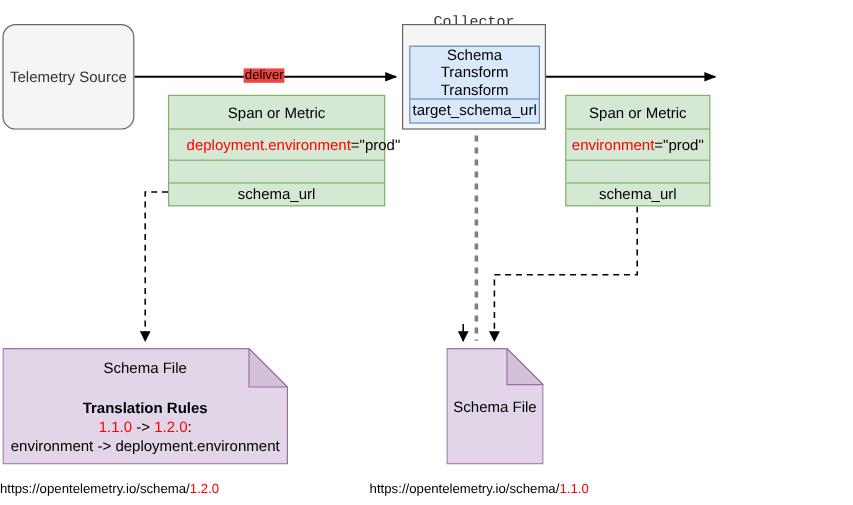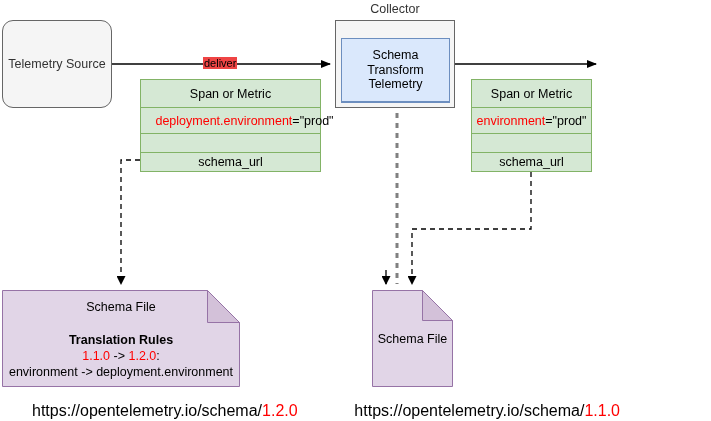--- a/index.html
+++ b/index.html
@@ -52,23 +52,22 @@
     position:absolute;left:0;right:0;text-align:center;
     font-size:12.5px;color:#000;pointer-events:none;
   }
   .sf-rules{
     position:absolute;left:0;right:0;text-align:center;
     font-size:12.5px;color:#000;line-height:1.28;pointer-events:none;
   }
   .sf-rules b{font-weight:bold;}
 
   .url-label{
-    position:absolute;text-align:right;font-size:16px;color:#000;
+    position:absolute;text-align:left;font-size:11px;color:#000;
     white-space:nowrap;
-    padding-left:32px;
   }
 
   .edge-label{
     position:absolute;font-size:11px;color:#000;background:#ef4444;
     padding:0 1px;white-space:nowrap;
   }
 </style>
 </head>
 <body>
 
@@ -106,32 +105,33 @@
 
     <g>
       <path d="M531,172 L531,229 L412,229 L412,284" stroke="#000000" stroke-width="1.3" fill="none" stroke-dasharray="5,4" marker-end="url(#arrowDash)"></path>
     </g>
   </svg>
 
   <div class="node gray-box" style="left:2px;top:20px;width:110px;height:88px;border-radius:11px;">
     <span>Telemetry Source</span>
   </div>
 
-  <div class="collector-label" style="left:335px;top:2px;width:120px;">Collector</div>
+  <div class="collector-label" style="left:335px;top:12px;width:120px;font-family:Liberation Mono, monospace;">Collector</div>
 
   <div class="node gray-box" style="left:335px;top:20px;width:120px;height:88px;"></div>
 
   <div class="node blue-box" style="left:341px;top:38px;width:109px;height:65px;">
     <div class="blue-row-top">
       <span>
         <span>Schema Transform</span><br>
-        <span>Telemetry</span>
+        <span>Transform</span>
       </span>
     </div>
     <div class="blue-divider"></div>
+    <div class="blue-row-bot">target_schema_url</div>
   </div>
 
 
   <div class="node green-box" style="left:140px;top:79px;width:181px;height:93px;">
     <div class="green-row" style="height:27px;">Span or Metric</div>
     <div class="green-sep"></div>
     <div class="green-row" style="height:25px;margin-left:28px;">
       <span class="red">deployment.environment</span>
         <span class="blk">="prod"</span>
     </div>

